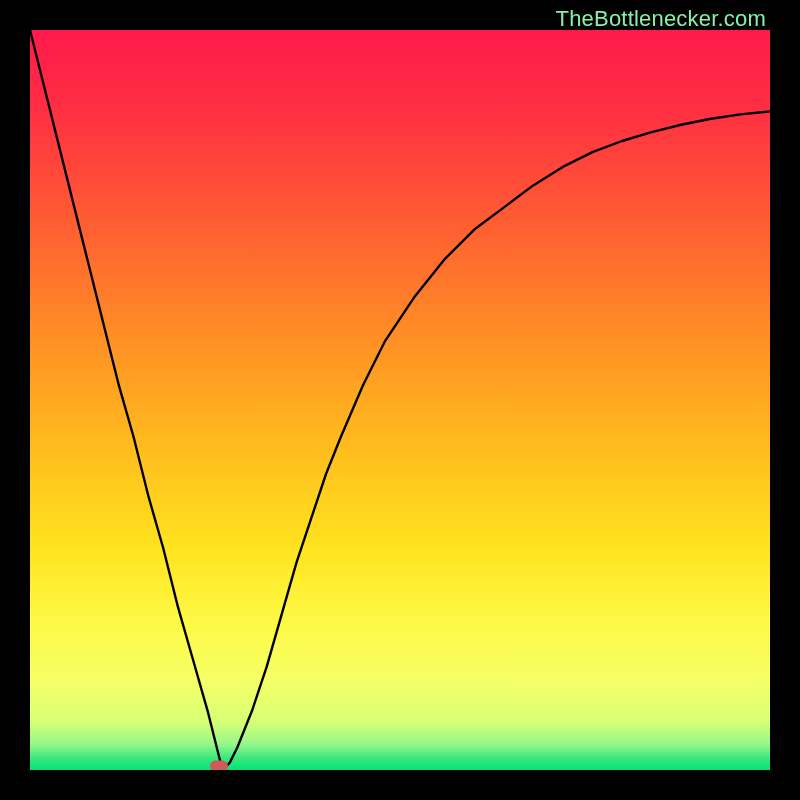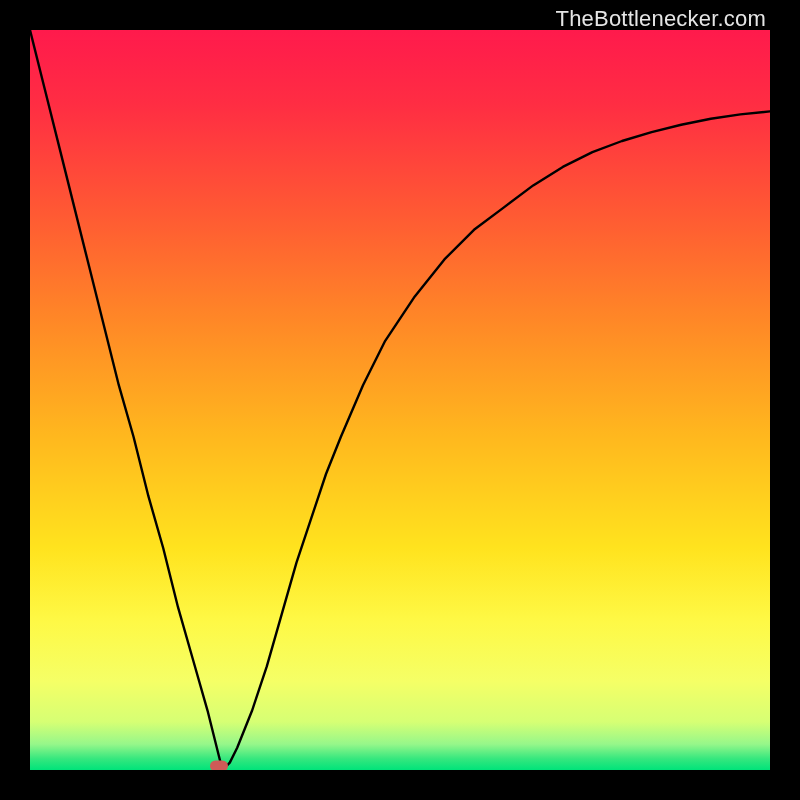--- a/index.html
+++ b/index.html
@@ -27,21 +27,21 @@
     top: 0;
     width: 100%;
     height: 100%;
   }
   .watermark {
     position: absolute;
     top: 6px;
     right: 34px;
     font-family: Arial, Helvetica, sans-serif;
     font-size: 22px;
-    color: #e5e5e5;
+    color: #86efac;
     font-weight: 500;
     letter-spacing: 0.2px;
   }
   .curve-svg {
     position: absolute;
     left: 0;
     top: 0;
     width: 100%;
     height: 100%;
   }

